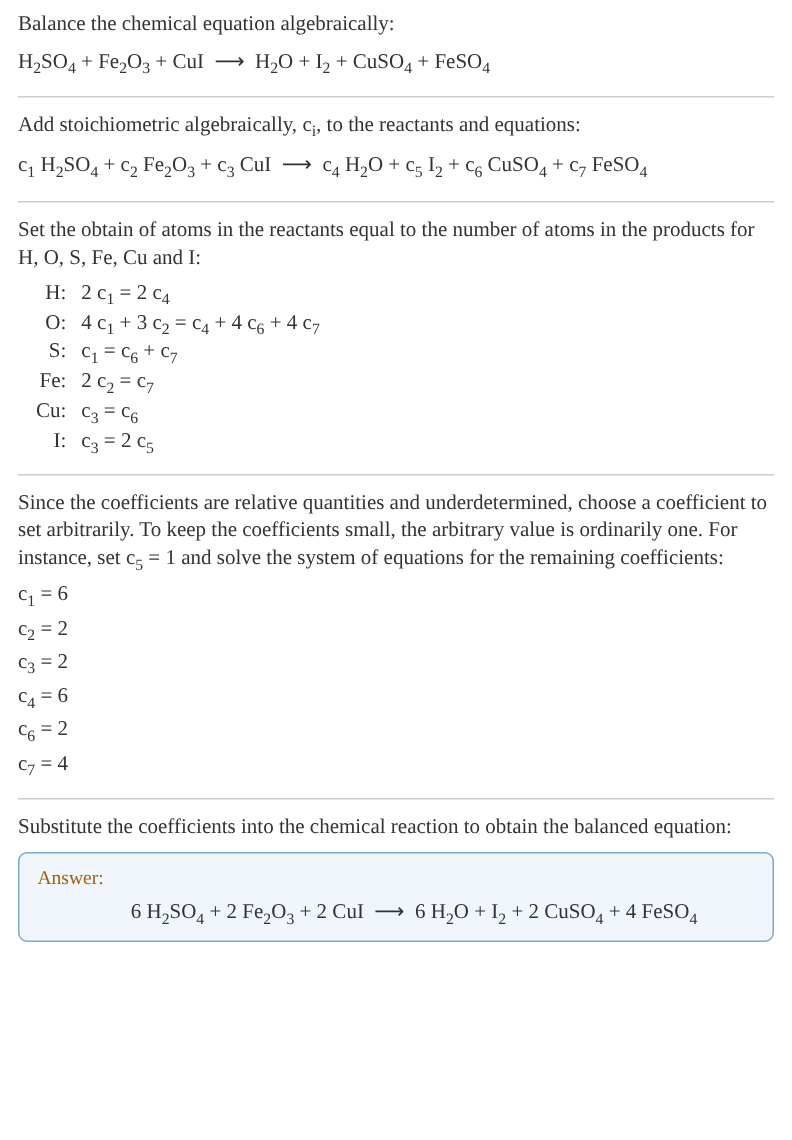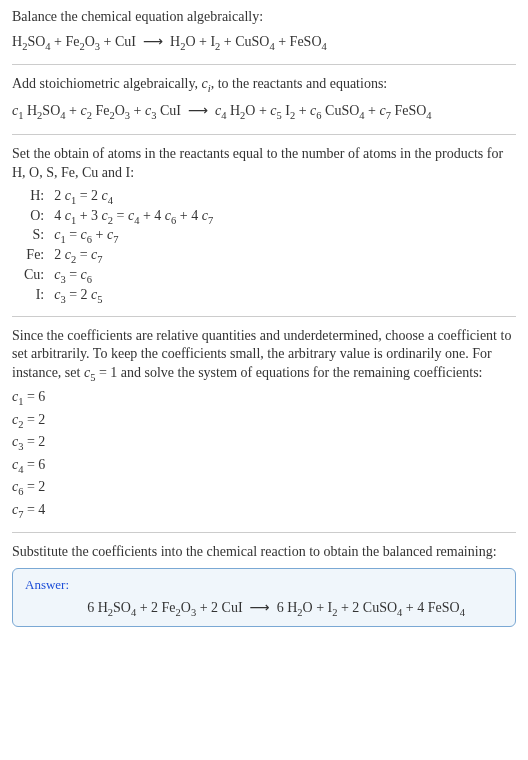--- a/index.html
+++ b/index.html
@@ -26,21 +26,20 @@
     .equation-line {
       font-family: Georgia, serif;
       margin: 4px 0;
       line-height: 1.5;
     }
     .sub {
       vertical-align: sub;
       font-size: 0.75em;
     }
     .italic {
-      font-style: italic;
     }
     .atom-table {
       margin-left: 8px;
       margin-top: 4px;
       border-collapse: collapse;
     }
     .atom-table td {
       padding: 1px 4px;
       vertical-align: baseline;
     }
@@ -56,21 +55,21 @@
     }
     .answer-box {
       border: 1px solid #7aa8d4;
       border-radius: 6px;
       background: #f0f6fb;
       padding: 8px 12px;
       margin-top: 6px;
     }
     .answer-label {
       font-size: 13px;
-      color: #1d4ed8;
+      color: #a16207;
       margin-bottom: 6px;
     }
     .answer-eq {
       margin-left: 24px;
       font-size: 14px;
       text-align: center;
     }
     .paragraph {
       line-height: 1.35;
     }
@@ -142,20 +141,20 @@
     <div><span class="italic">c</span><span class="sub">3</span> = 2</div>
     <div><span class="italic">c</span><span class="sub">4</span> = 6</div>
     <div><span class="italic">c</span><span class="sub">6</span> = 2</div>
     <div><span class="italic">c</span><span class="sub">7</span> = 4</div>
   </div>
 </div>
 
 <hr class="divider">
 
 <div class="section">
-  <div class="paragraph">Substitute the coefficients into the chemical reaction to obtain the balanced remaining:</div>
+  <div class="paragraph">Substitute the coefficients into the chemical reaction to obtain the balanced equation:</div>
   <div class="answer-box">
     <div class="answer-label">Answer:</div>
     <div class="answer-eq">
       6 H<span class="sub">2</span>SO<span class="sub">4</span> + 2 Fe<span class="sub">2</span>O<span class="sub">3</span> + 2 CuI &nbsp;⟶&nbsp; 6 H<span class="sub">2</span>O + I<span class="sub">2</span> + 2 CuSO<span class="sub">4</span> + 4 FeSO<span class="sub">4</span>
     </div>
   </div>
 </div>
 
 </body></html>

